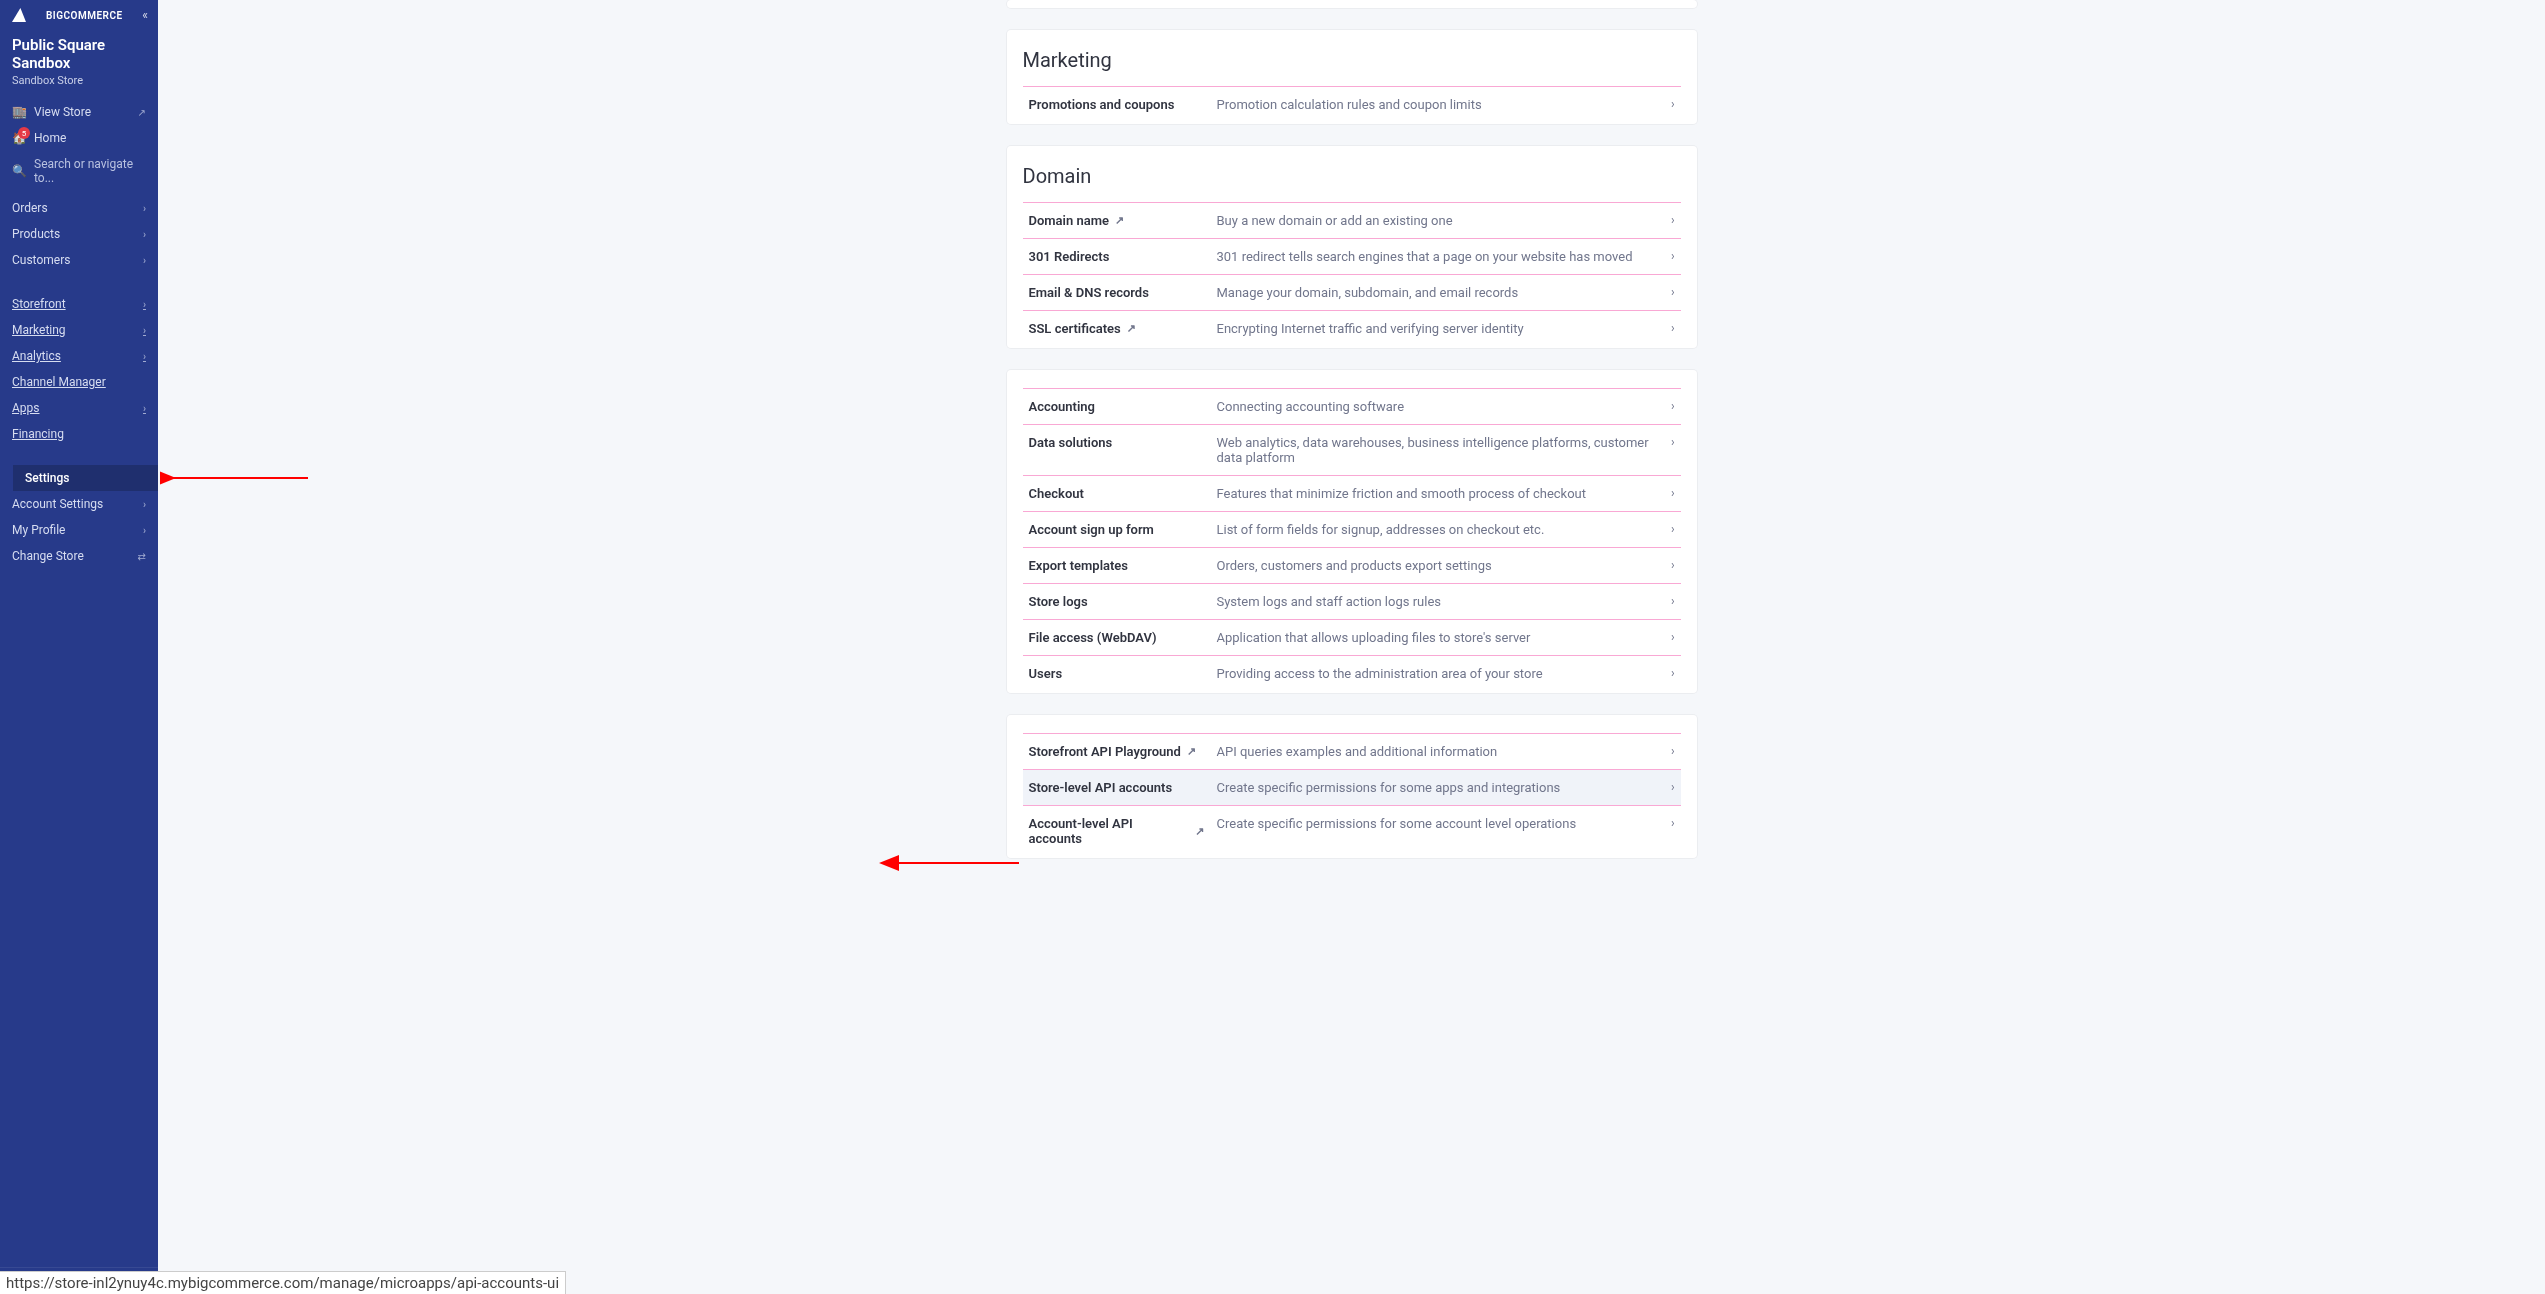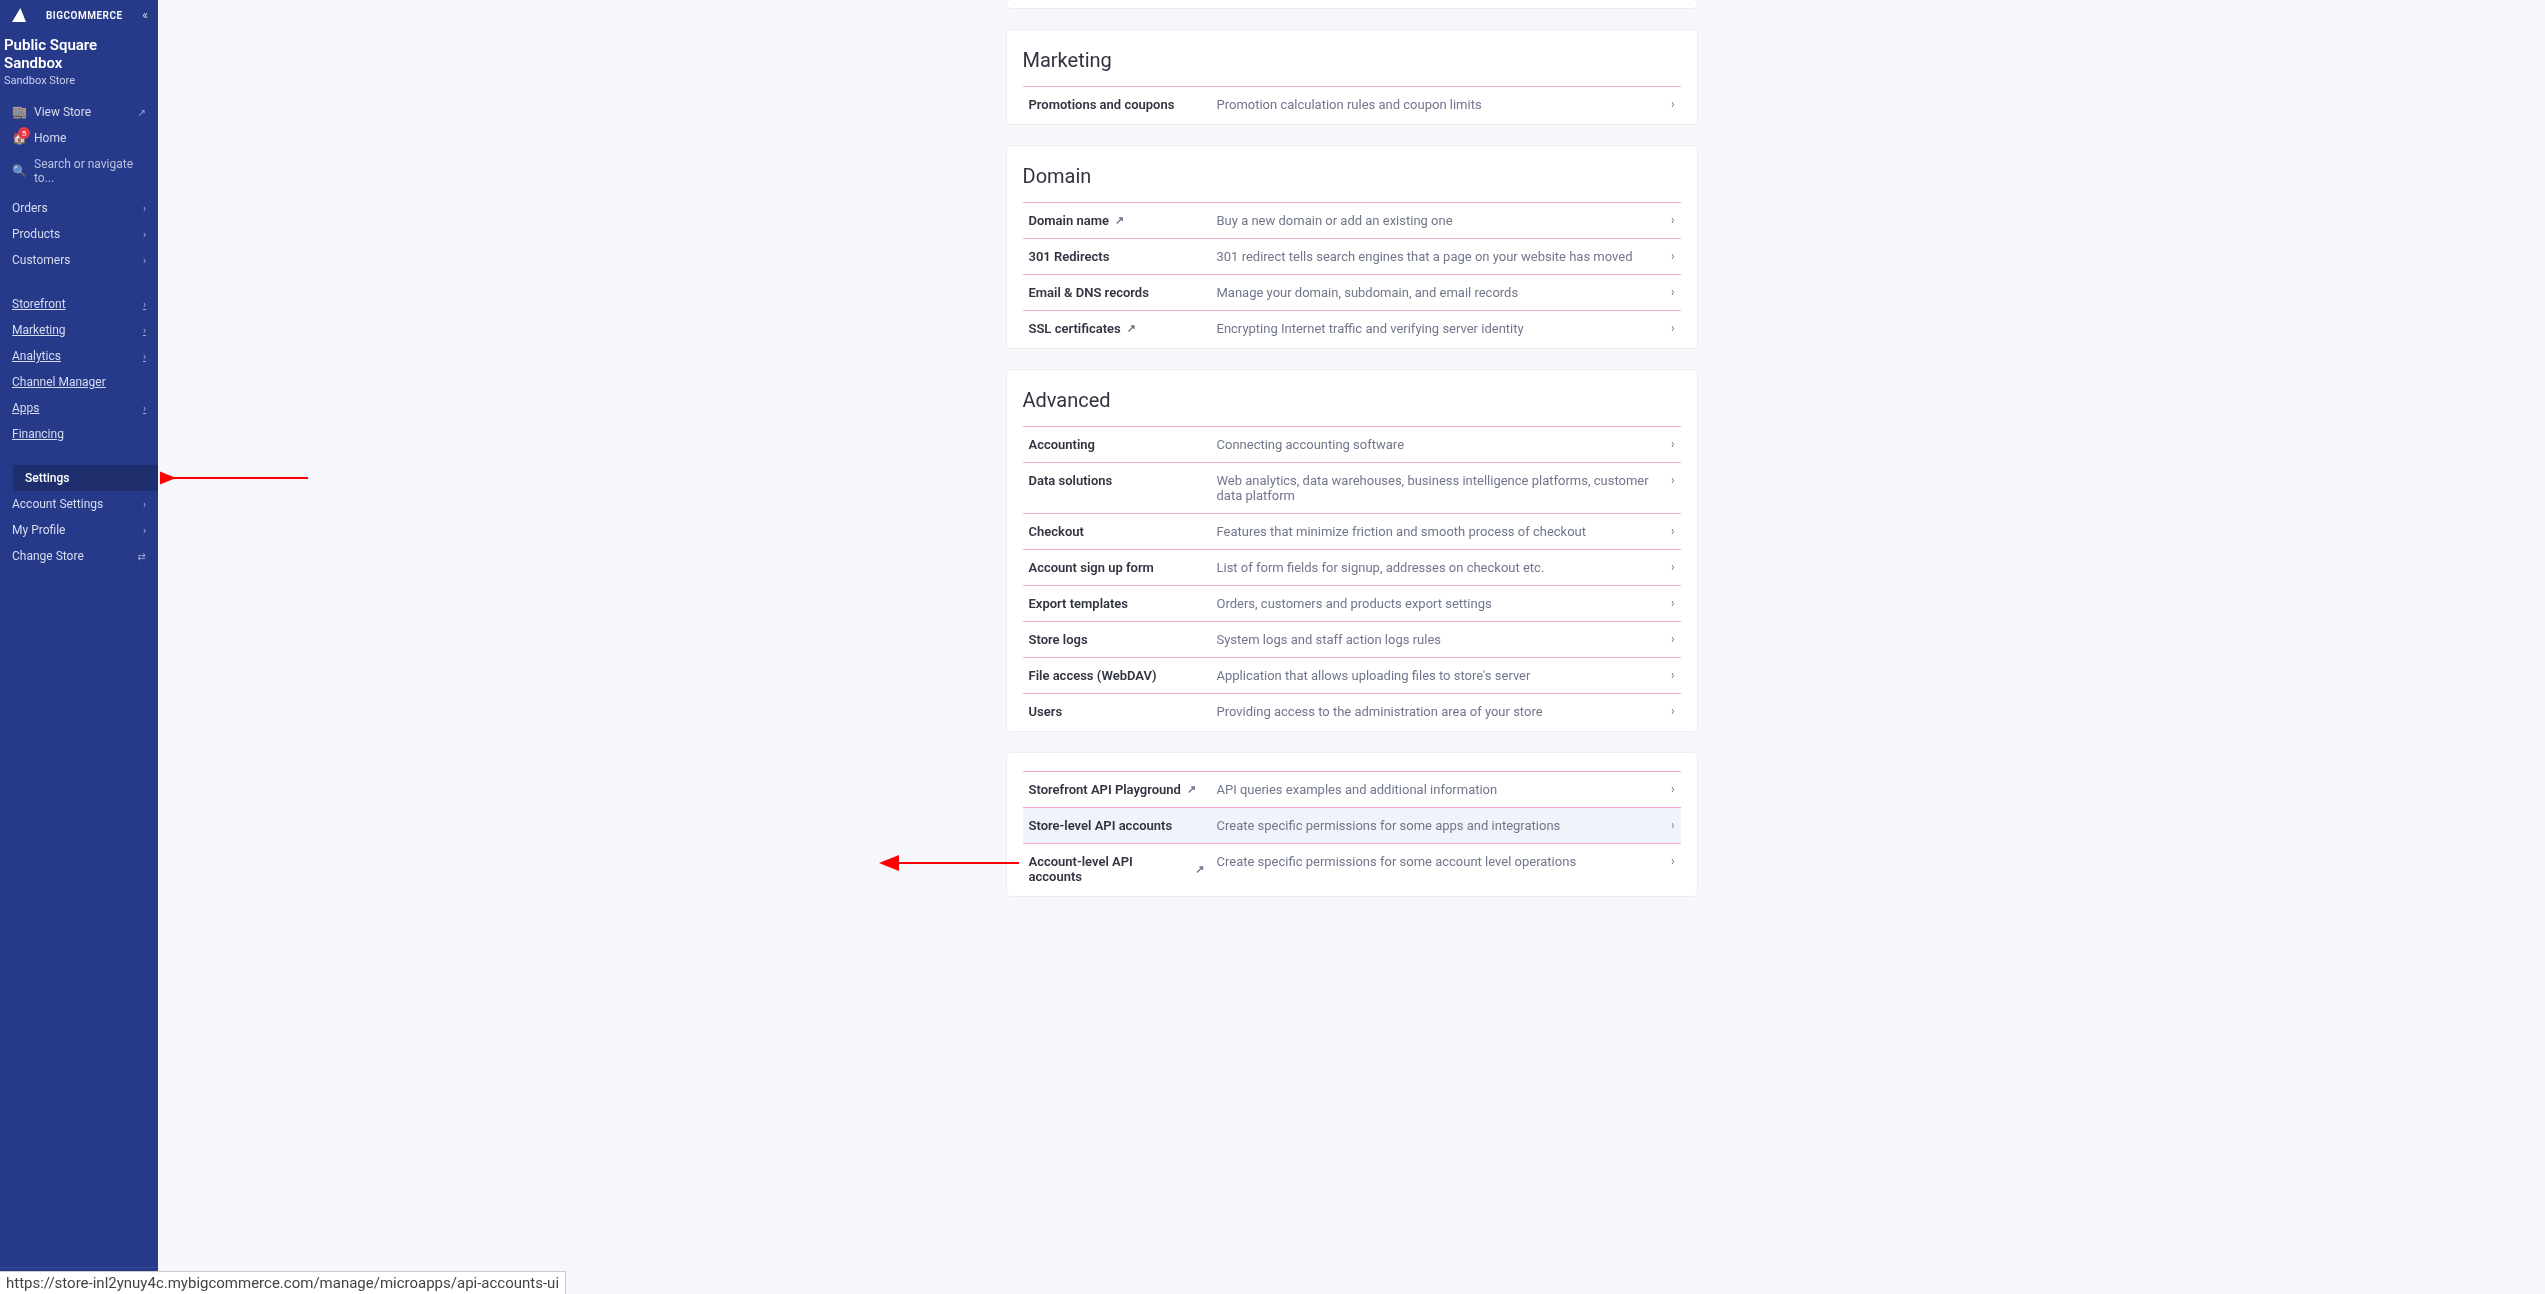--- a/index.html
+++ b/index.html
@@ -31,21 +31,21 @@
   color: #fff;
 }
 .logo-wrap { display: flex; align-items: center; gap: 20px; }
 .logo-mark {
   width: 14px; height: 14px;
   background: #fff;
   clip-path: polygon(0% 100%, 60% 0%, 100% 100%);
 }
 .logo-text { font-size: 10px; font-weight: 600; letter-spacing: 0.5px; }
 .collapse-icon { font-size: 12px; opacity: 0.8; cursor: pointer; }
-.store-block { padding: 8px 4px 12px; }
+.store-block { padding: 8px 12px 12px; }
 .store-name { font-size: 15px; font-weight: 600; color: #fff; line-height: 1.2; }
 .store-sub  { font-size: 11px; color: #c8cfe8; margin-top: 2px; }
 .sb-item {
   display: flex; align-items: center; justify-content: space-between;
   padding: 6px 12px; cursor: pointer; font-size: 12px;
   color: #d6dcf0; position: relative;
 }
 .sb-item .left { display: flex; align-items: center; gap: 8px; }
 .sb-item.active { background: #1f2f6e; color: #fff; font-weight: 500; margin-left: 13px; }
 .sb-icon { width: 14px; text-align: center; opacity: 0.9; }
@@ -291,21 +291,20 @@
               <div class="label">
                 <span>SSL certificates</span>
                 <span class="ext-icon">↗</span>
               </div>
               <div class="desc">Encrypting Internet traffic and verifying server identity</div>
               <div class="chev">›</div>
             </div>
             <div style="height: 2px;"></div>
           </div>
           <div class="card">
-            <h2>Advanced</h2>
             <div class="row">
               <div class="label">
                 <span>Accounting</span>
               </div>
               <div class="desc">Connecting accounting software</div>
               <div class="chev">›</div>
             </div>
             <div class="row">
               <div class="label">
                 <span>Data solutions</span>

